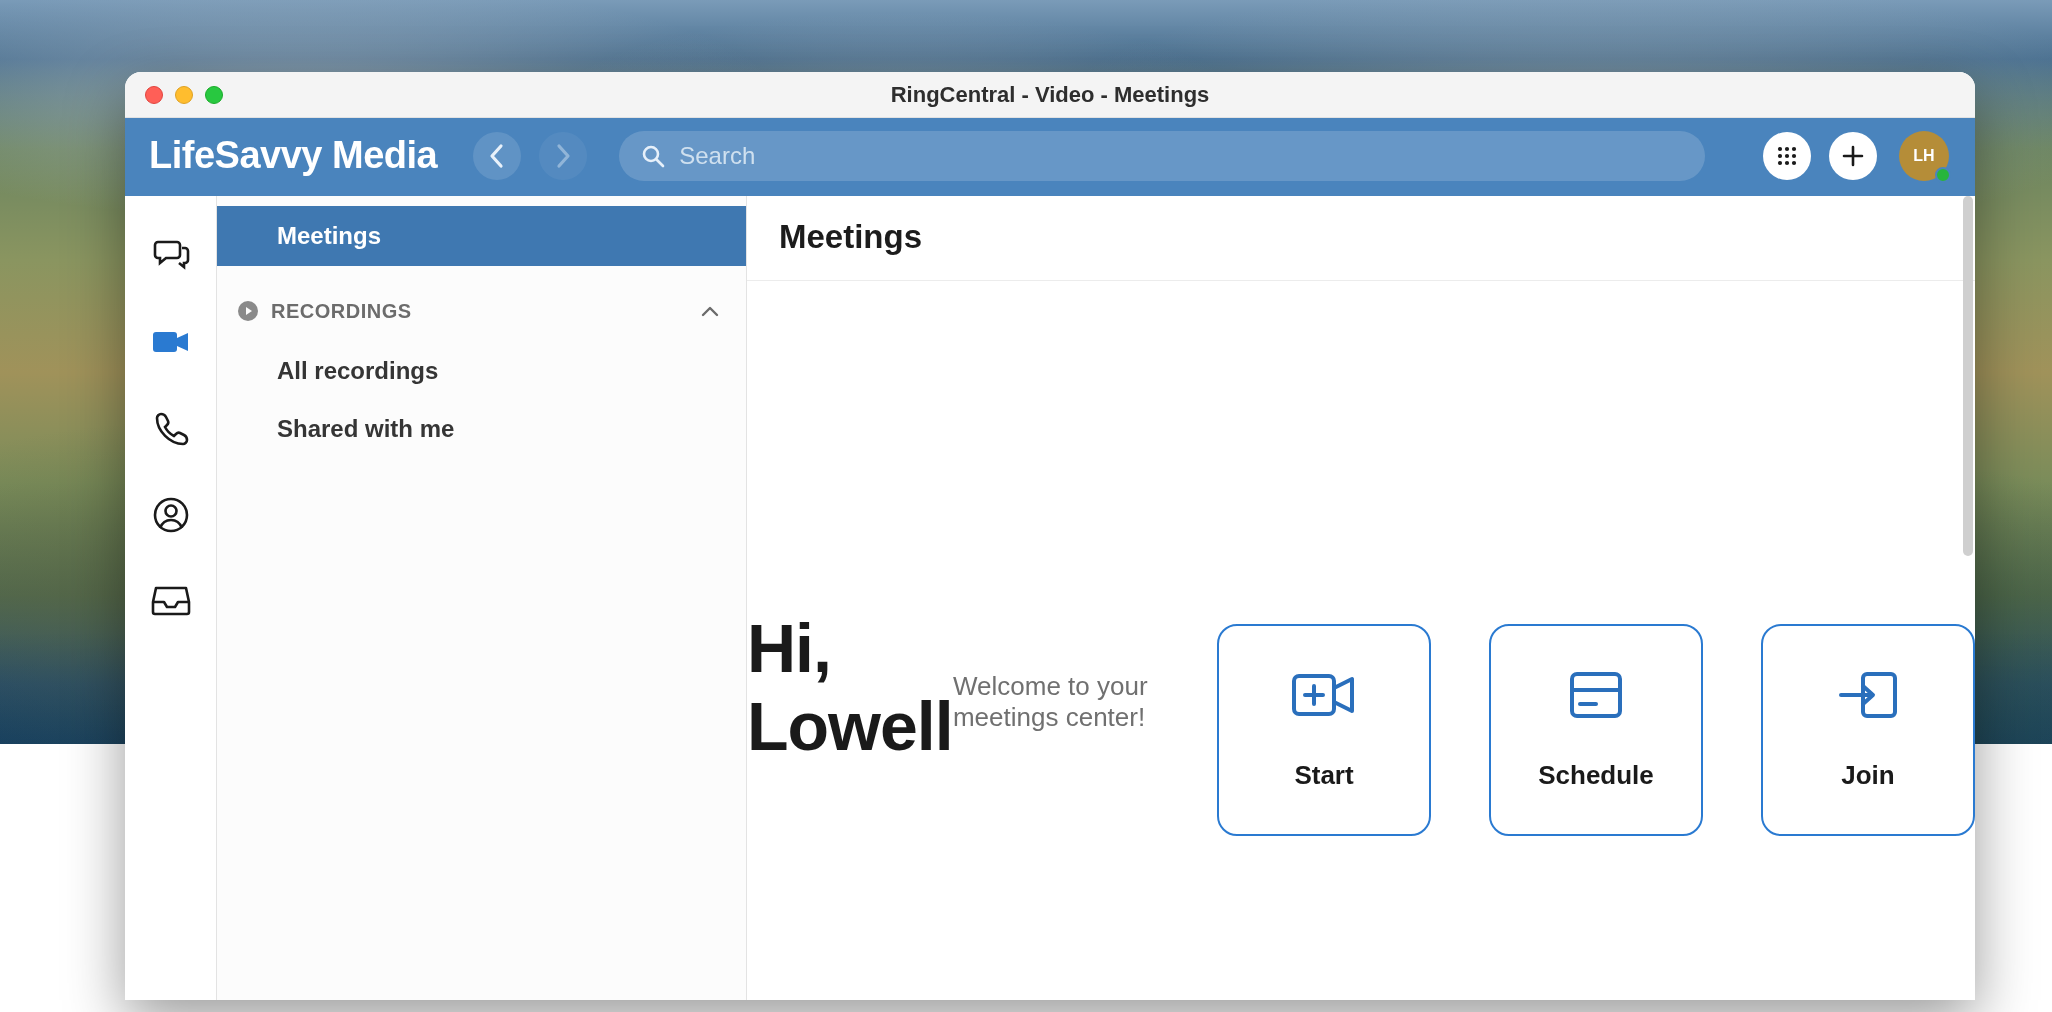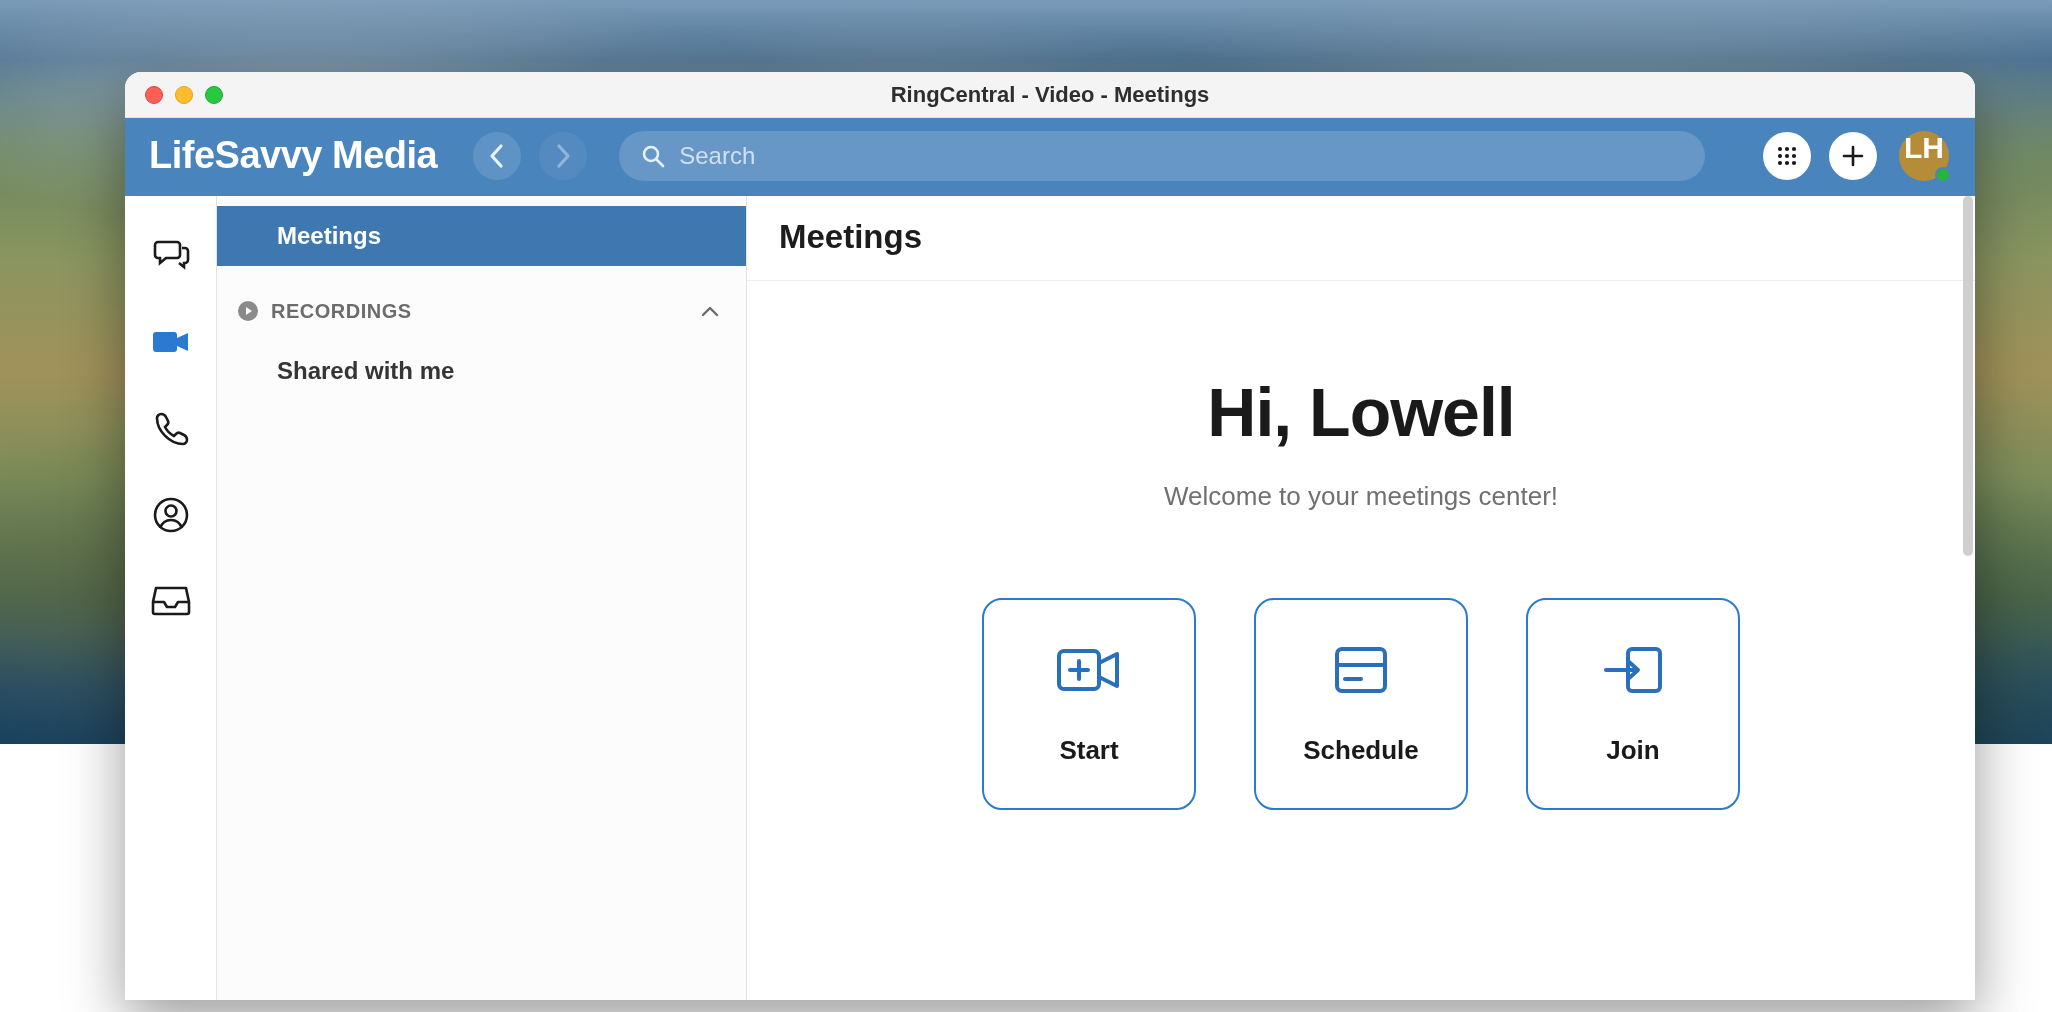--- a/index.html
+++ b/index.html
@@ -77,22 +77,22 @@
   }
   .search input::placeholder { color: #cfe0ef; }
   .circlebtn {
     width: 48px; height: 48px; border-radius: 50%;
     background: #fff; display: flex; align-items: center; justify-content: center;
     cursor: pointer;
   }
   .avatar {
     width: 50px; height: 50px; border-radius: 50%;
     background: #b58d38; color: #fff;
-    display: flex; align-items: flex-start; justify-content: center;
-    font-weight: 600; font-size: 30px;
+    display: flex; align-items: center; justify-content: center;
+    font-weight: 600; font-size: 16px;
     position: relative; margin-left: 4px;
   }
   .presence { position: absolute; right: -2px; bottom: -2px; width: 16px; height: 16px; border-radius: 50%; background: #27b53c; border: 2.5px solid #4a84bd; }
 
   
   .body { flex: 1; display: flex; min-height: 0; }
 
   .iconrail {
     width: 92px; border-right: 1px solid #e3e3e3;
     display: flex; flex-direction: column; align-items: center;
@@ -131,21 +131,21 @@
 
   .main {
     flex: 1; position: relative; background: #fff;
     display: flex; flex-direction: column;
   }
   .main-title {
     font-size: 33px; font-weight: 700; color: #1c1c1c;
     padding: 22px 0 24px 32px;
     border-bottom: 1px solid #ececec;
   }
-  .hero { flex: 1; display: flex; flex-direction: column; align-items: center; padding-top: 92px; }
+  .hero { flex: 1; display: flex; flex-direction: row; align-items: center; padding-top: 92px; }
   .greet { font-size: 68px; font-weight: 800; color: #1a1a1a; letter-spacing: -1px; }
   .welcome { font-size: 26px; color: #707070; margin-top: 30px; }
 
   .actions { display: flex; gap: 58px; margin-top: 86px; }
   .actcard {
     width: 214px; height: 212px; border: 2px solid #2a7ad1; border-radius: 20px;
     display: flex; flex-direction: column; align-items: center; justify-content: center;
     gap: 38px; cursor: pointer;
   }
   .actcard .lbl { font-size: 26px; font-weight: 700; color: #1a1a1a; }
@@ -268,20 +268,23 @@
             </svg>
           <span>RECORDINGS</span>
           <span class="grow"></span>
           <span class="ibtn">
             <svg width="20" height="14" viewBox="0 0 20 14">
                 <path d="M3 11l7-7 7 7" stroke="#6b6b6b" stroke-width="2.4" fill="none" stroke-linecap="round" stroke-linejoin="round"></path>
               </svg>
           </span>
         </div>
 
+        <div class="side-sub">
+          <span>All recordings</span>
+        </div>
         <div class="side-sub">
           <span>Shared with me</span>
         </div>
       </div>
 
       <div class="main">
         <div class="main-title">Meetings</div>
 
         <div class="hero">
           <div class="greet">Hi, Lowell</div>

